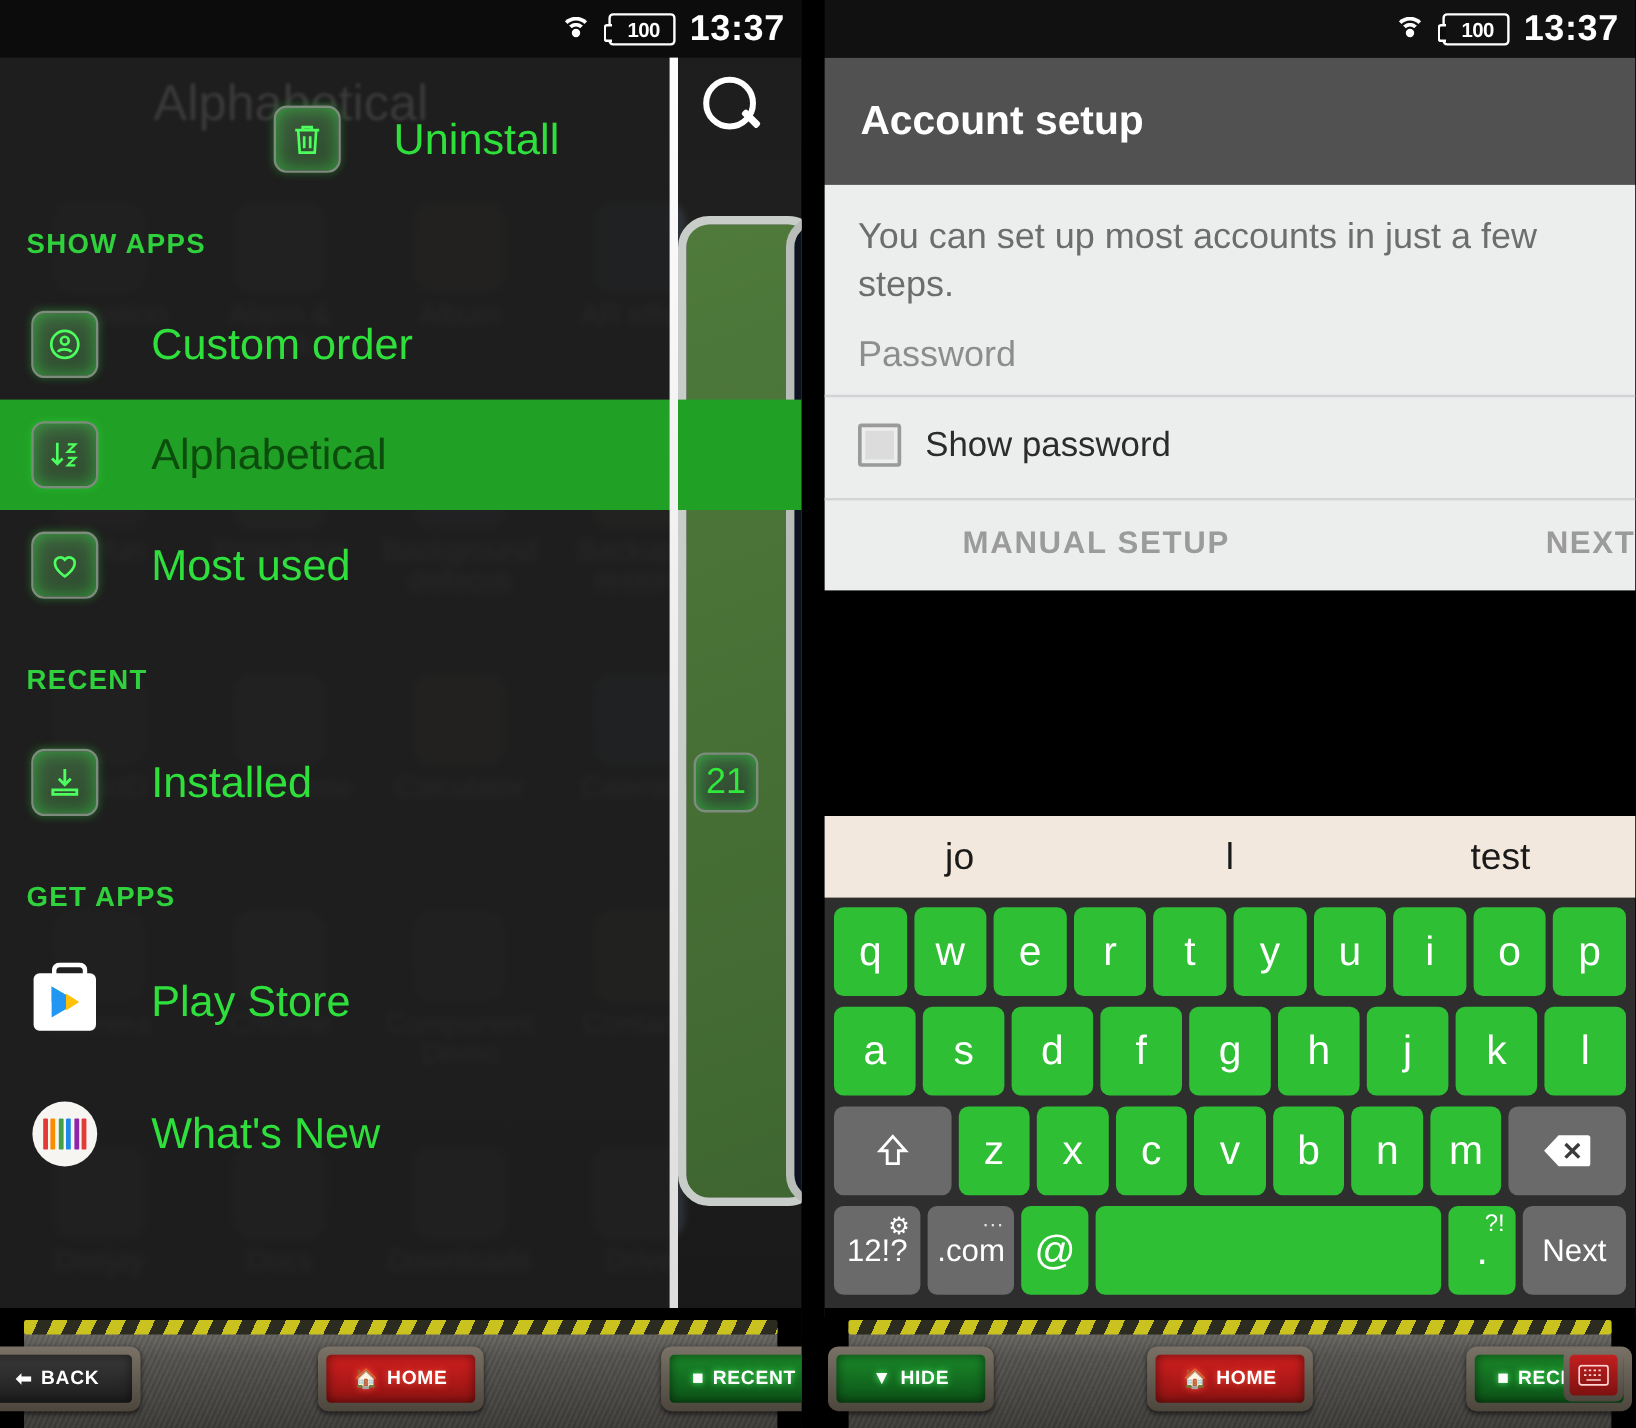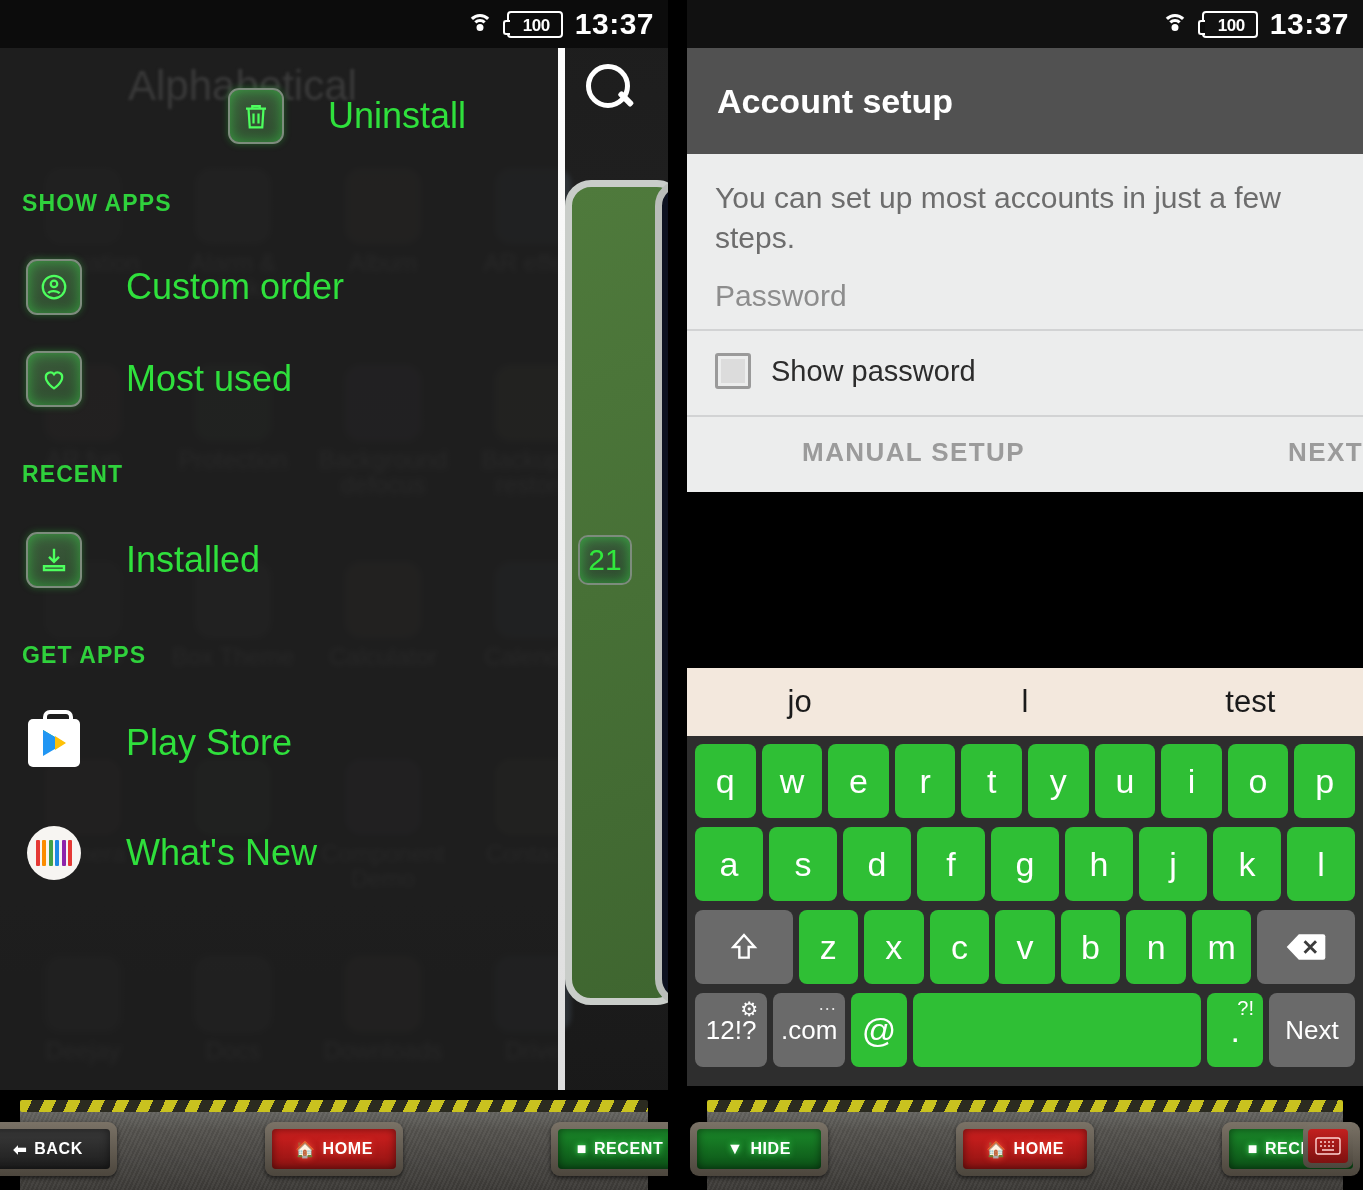--- a/index.html
+++ b/index.html
@@ -172,21 +172,21 @@
   .r-check { display: flex; align-items: center; gap: 20px; padding: 22px 28px 26px 28px;
     border-bottom: 2px solid #d2d3d4; cursor: pointer; }
   .cbox { width: 36px; height: 36px; border: 3px solid #9a9a9a; border-radius: 3px;
     background: #dcdcdc; box-shadow: inset 0 0 0 3px #eceded; }
   .r-check-label { color: #2c2c2c; font-size: 29px; }
   .r-actions { display: flex; align-items: center; padding: 20px 0 24px 0; }
   .r-act { flex: 1; text-align: right; color: #9b9b9b; font-size: 26px;
     font-weight: bold; letter-spacing: 1.4px; cursor: pointer; }
 
   
-  .kb { position: absolute; left: 0; bottom: 104px; width: 100%; background: #2e2e2e; }
+  .kb { position: absolute; left: 0; bottom: 92px; width: 100%; background: #2e2e2e; }
   .sugbar { height: 68px; background: #f3e8dd; display: flex; align-items: center; }
   .sug { flex: 1; text-align: center; color: #1a1a1a; font-size: 31px; cursor: pointer; }
   .kb-rows { padding: 8px 4px 10px 4px; }
   .kb-row { display: flex; gap: 6px; justify-content: center; margin-bottom: 9px; padding: 0 4px; }
   .key {
     height: 74px; border-radius: 8px; background: #2fbf35; color: #fff;
     display: flex; align-items: center; justify-content: center;
     font-size: 34px; flex: 1 1 0; position: relative; cursor: pointer;
   }
   .key.gray { background: #6a6a6a; }
@@ -327,20 +327,30 @@
       <div class="tile">
         <svg width="30" height="30" viewBox="0 0 24 24" fill="none" stroke="#4dff5e" stroke-width="1.8">
           <circle cx="12" cy="12" r="9"></circle>
             <circle cx="12" cy="9.5" r="2.6"></circle>
           <path d="M7.5 17c1-2.3 7-2.3 9 0"></path>
         </svg>
       </div>
       <div class="menu-label">Custom order</div>
     </div>
 
+    <div class="menu-row selected">
+      <div class="tile">
+        <svg width="30" height="30" viewBox="0 0 24 24" fill="none" stroke="#4dff5e" stroke-width="1.8">
+          <path d="M7 4v14M3.5 14.5L7 18l3.5-3.5"></path>
+          <path d="M14 5h5l-5 5h5" stroke-width="1.5"></path>
+          <path d="M14 14h5l-5 5h5" stroke-width="1.5"></path>
+        </svg>
+      </div>
+      <div class="menu-label">Alphabetical</div>
+    </div>
 
     <div class="menu-row">
       <div class="tile">
         <svg width="30" height="28" viewBox="0 0 24 24" fill="none" stroke="#4dff5e" stroke-width="1.9">
           <path d="M12 20s-7-4.6-7-9.2A3.9 3.9 0 0 1 12 8a3.9 3.9 0 0 1 7 2.8C19 15.4 12 20 12 20z"></path>
         </svg>
       </div>
       <div class="menu-label">Most used</div>
     </div>
 

